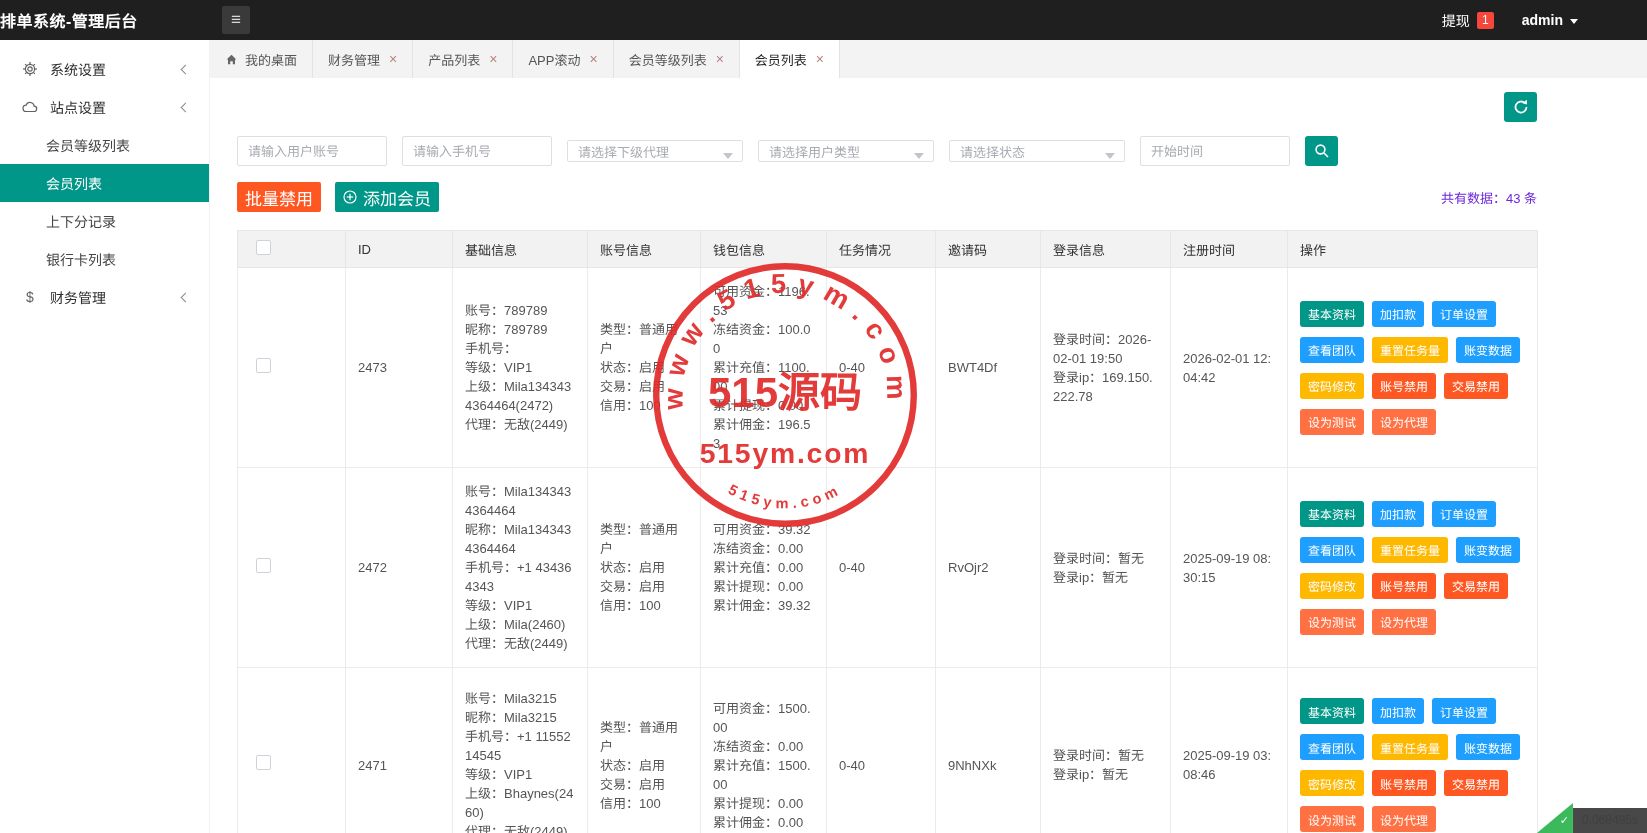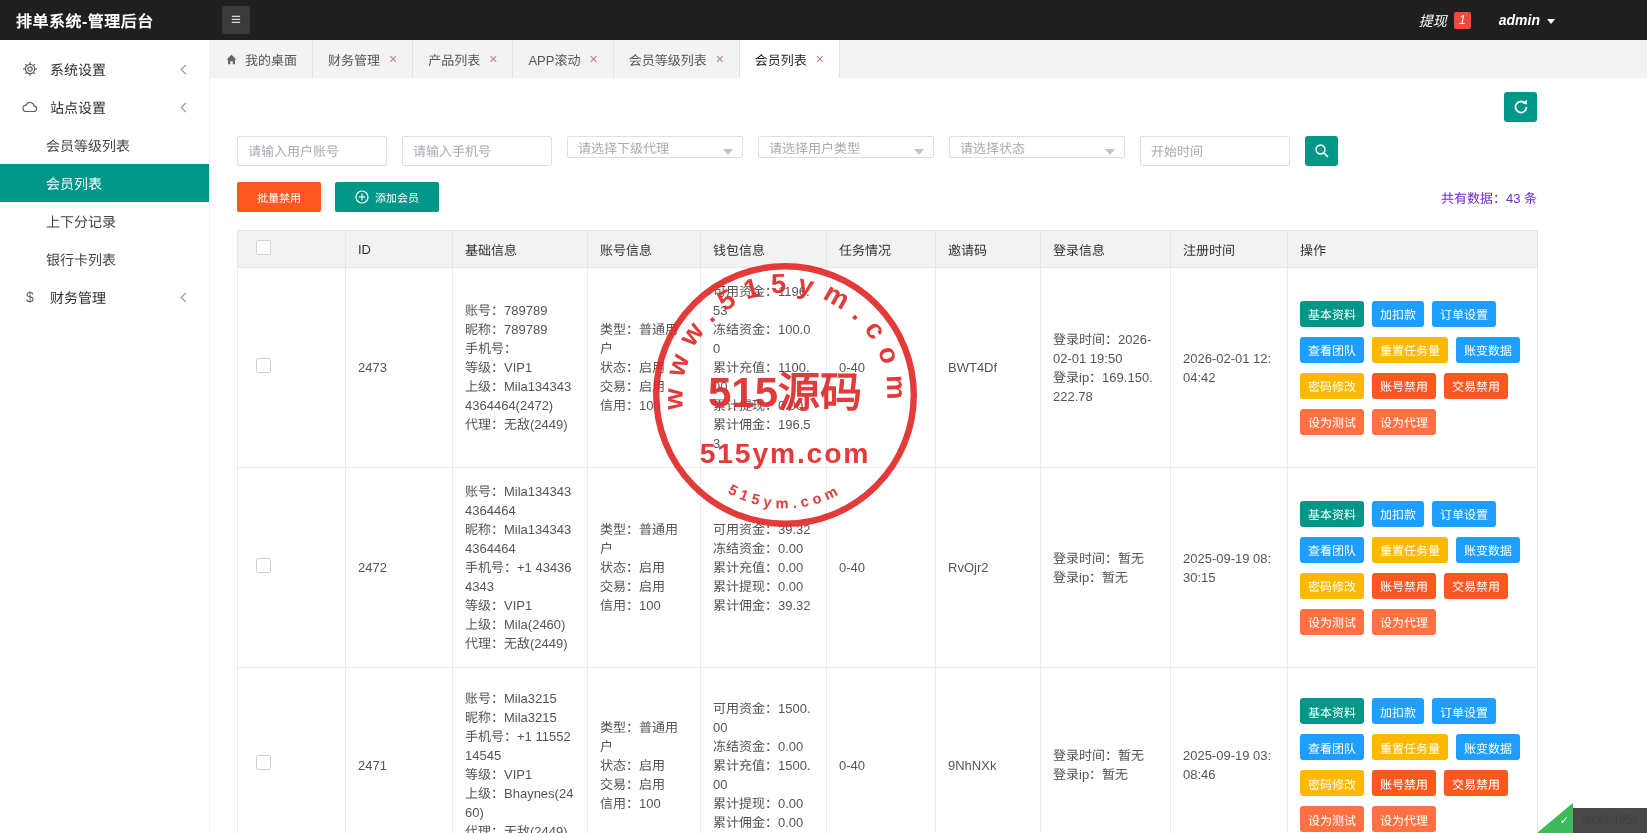--- a/index.html
+++ b/index.html
@@ -10,24 +10,24 @@
     --orange:#FF7043;
     --wm-red:#e12a2a;
   }
   *{margin:0;padding:0;box-sizing:border-box;}
   html,body{width:1647px;height:833px;overflow:hidden;background:#fff;
     font-family:"Liberation Sans","DejaVu Sans",sans-serif;}
   body{position:relative;}
 
   
   .topbar{height:40px;background:#1f1f1f;display:flex;align-items:center;}
-  .logo{width:210px;padding-left:16px;color:#fff;font-size:16px;font-weight:700;letter-spacing:.5px;white-space:nowrap;}
+  .logo{width:210px;color:#fff;font-size:16px;font-weight:700;letter-spacing:.5px;white-space:nowrap;}
   .burger{width:28px;height:28px;margin-left:12px;background:#3a3a3a;border-radius:2px;color:#d8d8d8;
     display:flex;align-items:center;justify-content:center;font-size:17px;cursor:pointer;border:none;}
-  .topbar-right{margin-left:auto;display:flex;align-items:center;gap:28px;padding-right:92px;font-style:italic;}
+  .topbar-right{margin-left:auto;display:flex;align-items:center;gap:28px;padding-right:69px;}
   .withdraw{display:flex;align-items:center;gap:7px;color:#fff;font-size:14px;cursor:pointer;}
   .badge{min-width:17px;height:17px;line-height:17px;background:#f5483c;border-radius:2px;color:#fff;
     font-size:12px;text-align:center;padding:0 3px;}
   .userbox{display:flex;align-items:center;gap:7px;color:#fff;font-size:14px;font-weight:700;cursor:pointer;}
   .caret-down{width:0;height:0;border-left:4px solid transparent;border-right:4px solid transparent;border-top:5px solid #fff;margin-top:2px;}
 
   
   .layout{display:flex;height:793px;}
   .sidebar{width:210px;flex-shrink:0;background:#fff;padding-top:10px;border-right:1px solid #f2f2f2;}
   .menu-item{height:38px;display:flex;align-items:center;padding:0 20px 0 22px;font-size:14px;color:#2f2f2f;cursor:pointer;}
@@ -50,32 +50,32 @@
   .tab-x{color:#b9827f;font-size:14px;margin-left:2px;line-height:1;}
   .home-ic svg{display:block;}
 
   
   .content{flex:1;background:#fff;padding:14px 0 0 27px;position:relative;overflow:hidden;}
   .inner{width:1300px;}
   .content-head{width:1300px;display:flex;justify-content:flex-end;margin-bottom:14px;}
   .icon-btn{width:33px;height:30px;background:var(--teal);border:none;border-radius:3px;
     display:flex;align-items:center;justify-content:center;cursor:pointer;}
 
-  .filters{display:flex;gap:15px;align-items:flex-start;margin-top:8px;}
+  .filters{display:flex;gap:15px;align-items:center;margin-top:8px;}
   .f-input{width:150px;height:30px;border:1px solid #dcdfe6;border-radius:2px;padding:0 10px;
     font-size:13px;color:#333;outline:none;font-family:inherit;}
   .f-input::placeholder{color:#a8abb2;}
   .f-select{width:176px;height:22px;border:1px solid #dcdfe6;border-radius:2px;padding:0 26px 0 10px;
     display:flex;align-items:center;position:relative;background:#fff;cursor:pointer;}
   .f-select .ph{font-size:13px;color:#a8abb2;white-space:nowrap;}
   .sel-caret{position:absolute;right:9px;top:12px;width:0;height:0;
     border-left:5px solid transparent;border-right:5px solid transparent;border-top:6px solid #c0c4cc;}
 
   .toolbar{display:flex;align-items:center;margin-top:16px;width:1300px;}
-  .btn{height:30px;border:none;border-radius:2px;color:#fff;font-size:11px;padding:0 20px;cursor:pointer;
+  .btn{height:30px;border:none;border-radius:2px;color:#fff;font-size:17px;padding:0 8px;cursor:pointer;
     display:inline-flex;align-items:center;gap:6px;font-family:inherit;}
   .btn.red{background:var(--red);}
   .btn.teal{background:var(--teal);margin-left:14px;}
   .total{margin-left:auto;font-size:13px;color:#6d28d9;}
 
   
   .grid{width:1300px;border-collapse:collapse;margin-top:18px;table-layout:fixed;}
   .grid th{background:#f2f2f2;height:37px;font-size:13px;color:#333;font-weight:400;text-align:left;
     padding:0 12px;border:1px solid #e6e6e6;}
   .grid td{border:1px solid #ebebeb;font-size:13px;color:#555;padding:14px 12px;line-height:19px;vertical-align:middle;}

